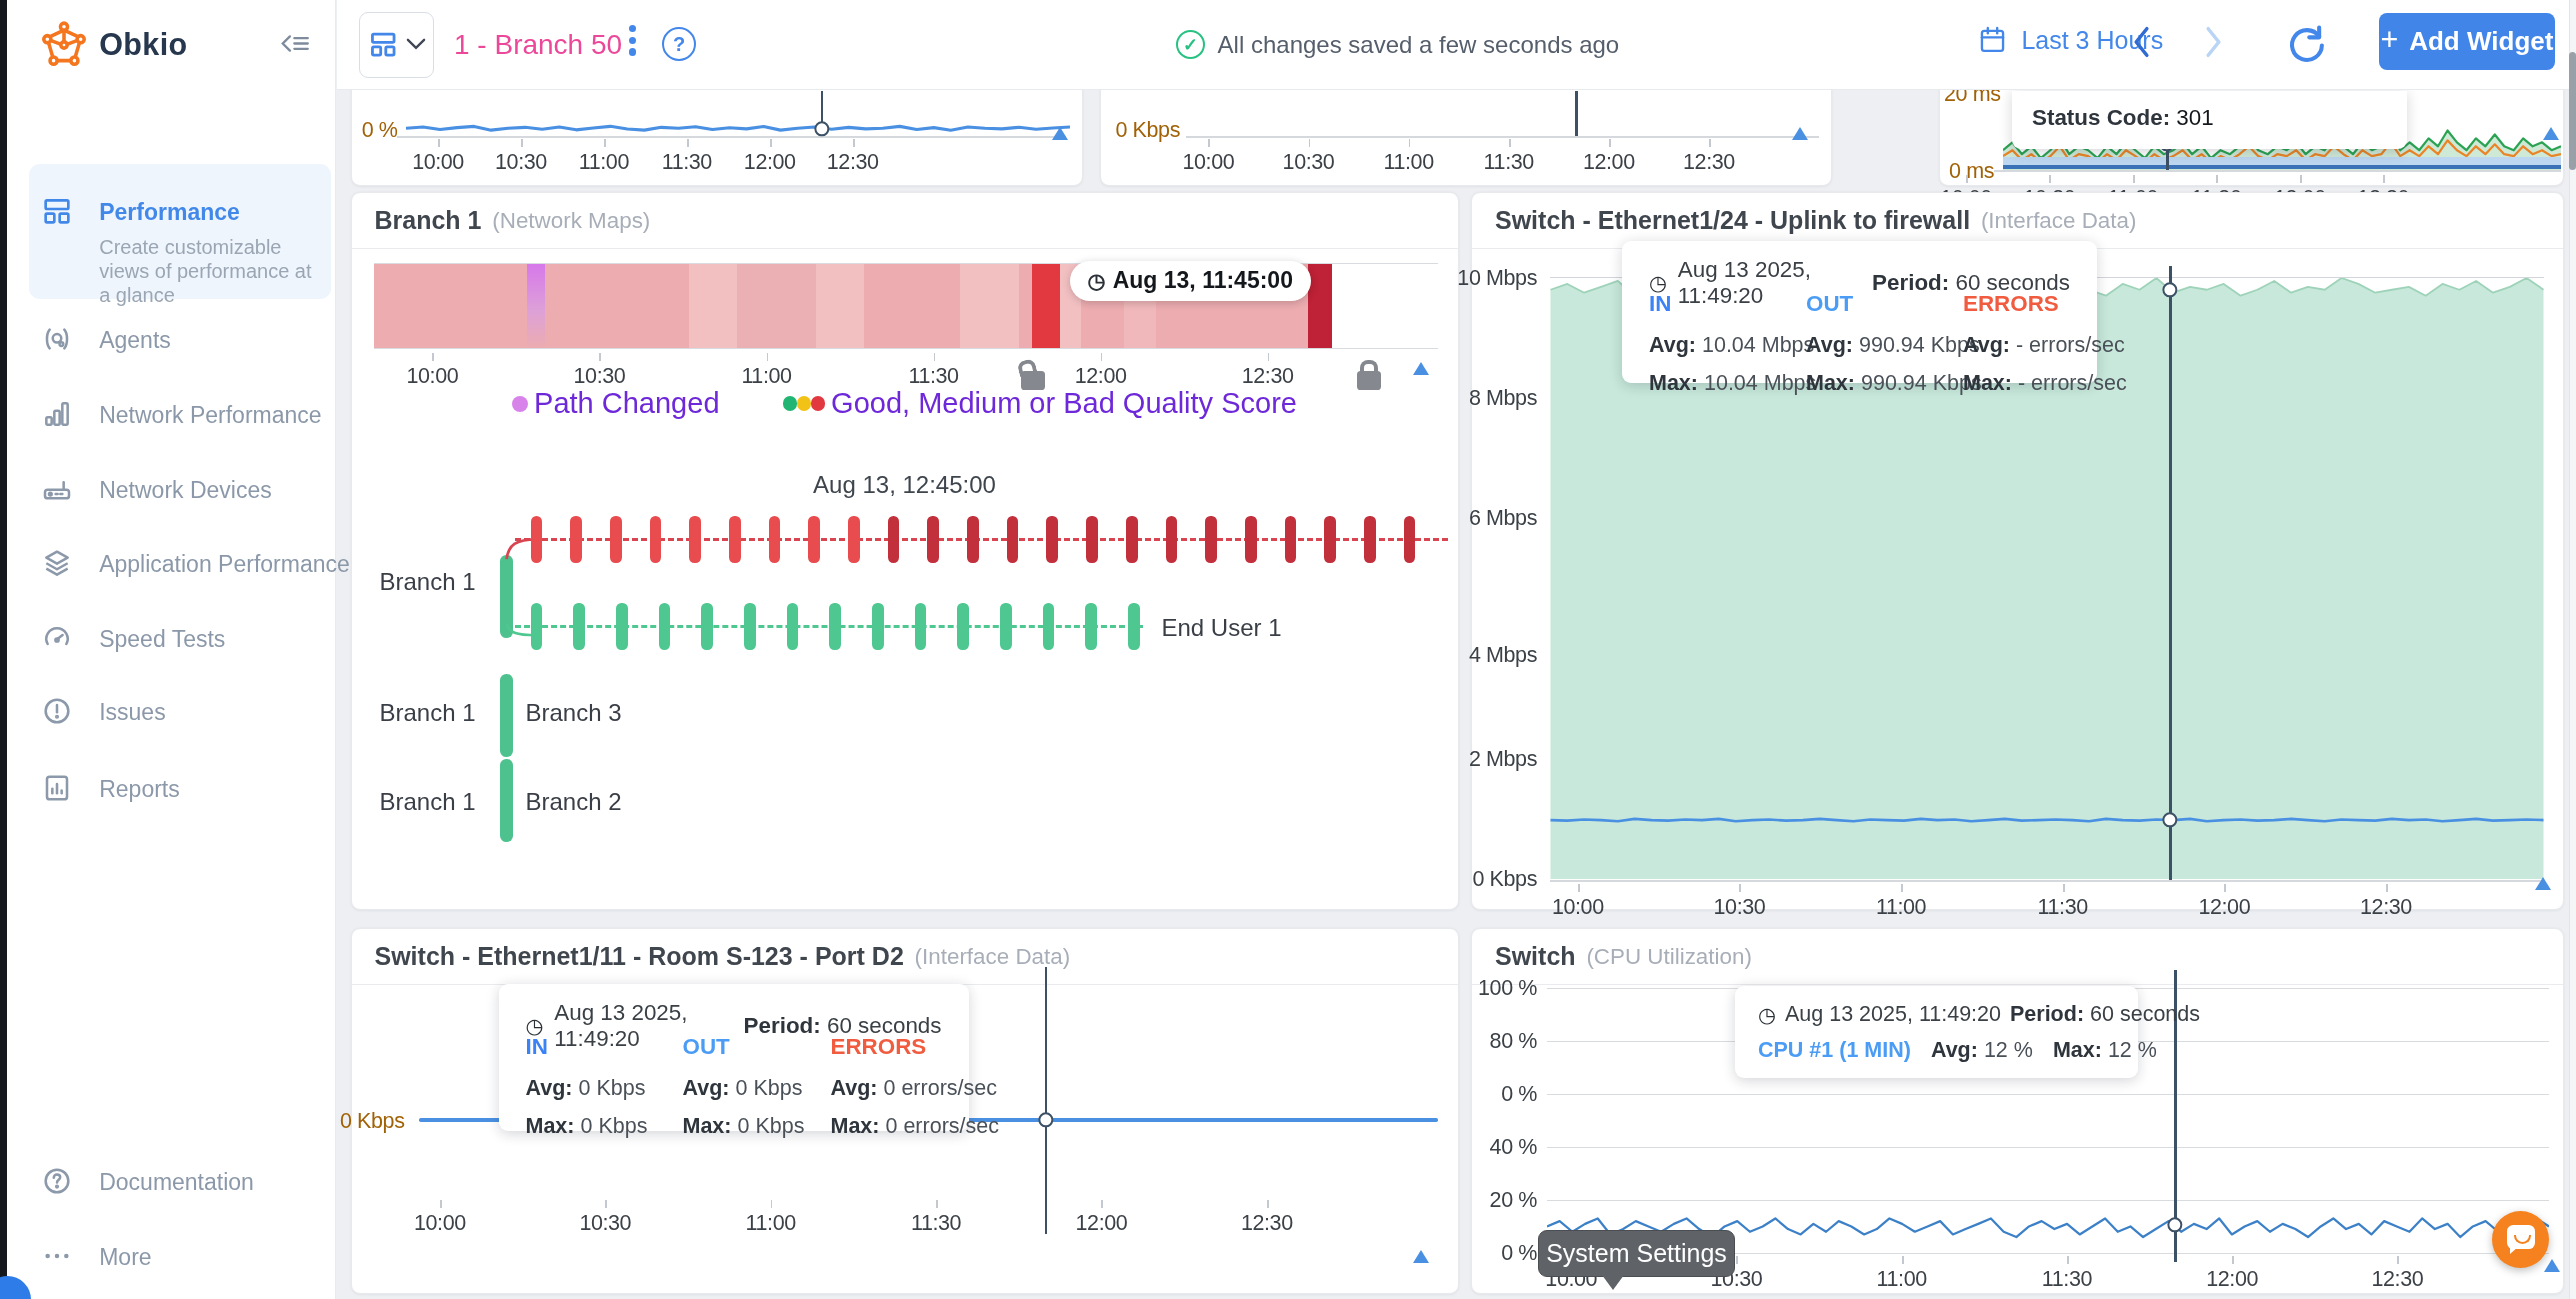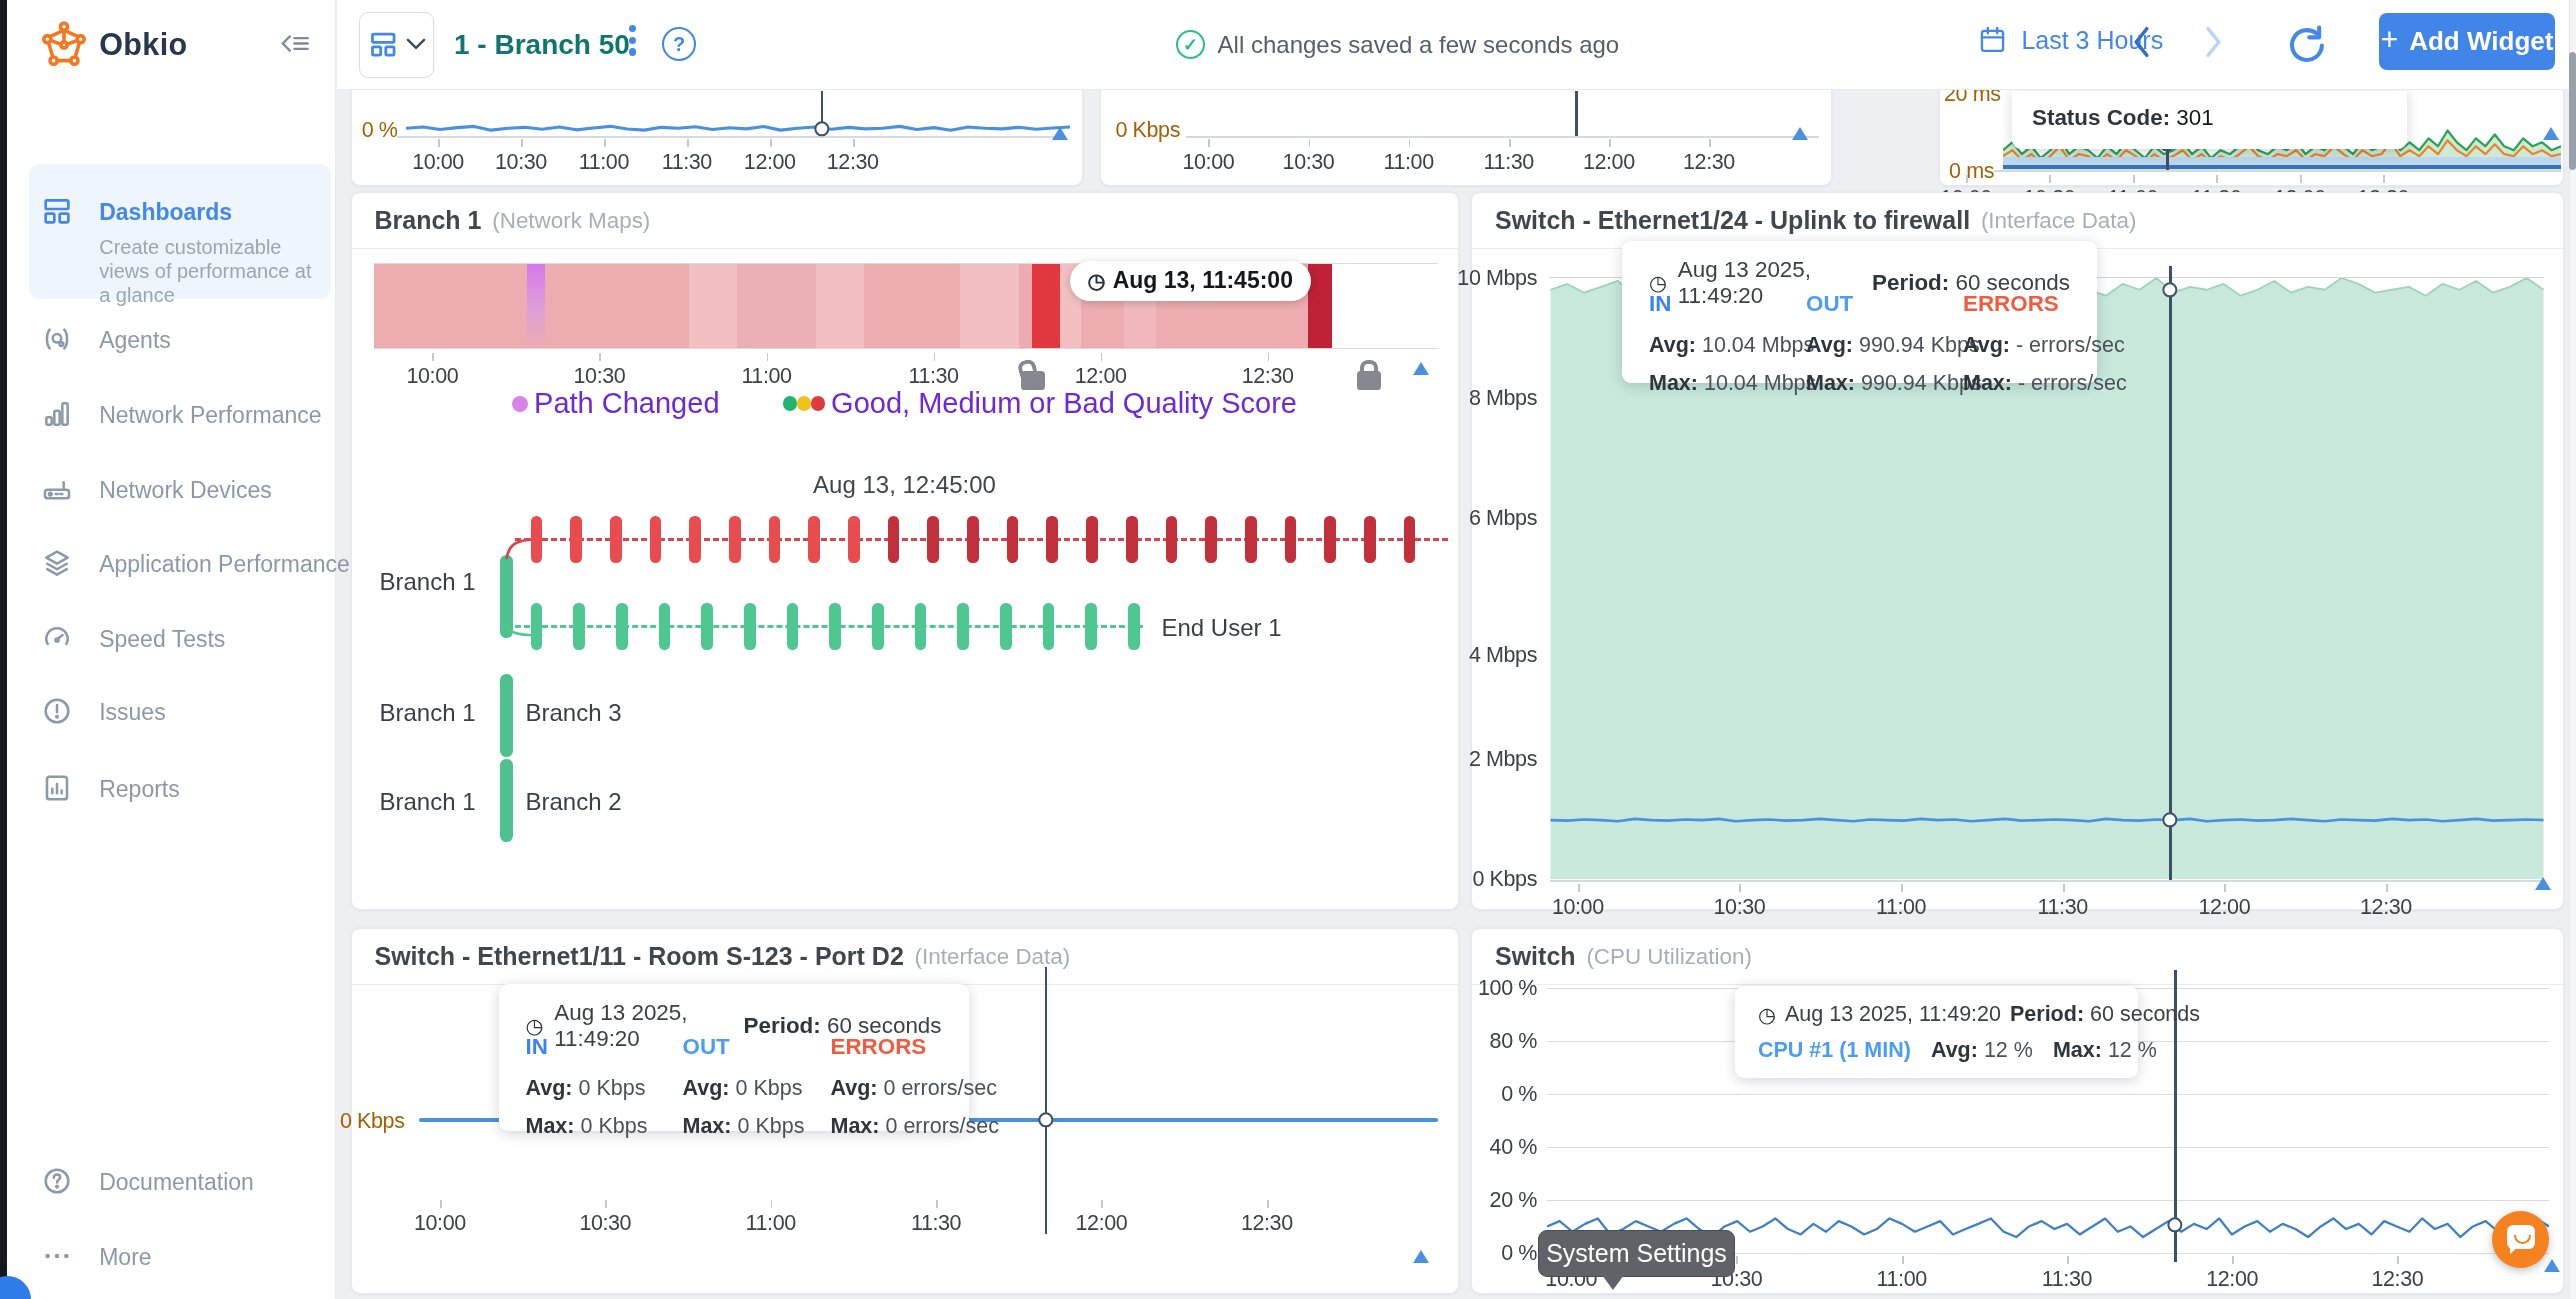--- a/index.html
+++ b/index.html
@@ -15,21 +15,21 @@
   .collapse-btn{position:absolute;right:25px;top:30.5px;cursor:pointer;}
   .nav-item{position:absolute;left:0;width:100%;height:50px;cursor:pointer;}
   .nav-item .icon{position:absolute;left:34px;top:7.2px;}
   .nav-item .lbl{position:absolute;left:92px;top:10.8px;font-size:23px;font-weight:500;color:#8b98a9;white-space:nowrap;}
   .nav-active-bg{position:absolute;left:21.5px;top:164px;width:302px;height:135px;background:#eff5fd;border-radius:10.8px;}
   .nav-item.active .lbl{color:#4288e9;font-weight:600;}
   .nav-desc{position:absolute;left:92px;top:235px;width:224px;font-size:20px;line-height:24px;color:#9aa6b3;}
   
   #header{position:absolute;left:337px;top:0;width:2232px;height:90px;background:#fff;border-bottom:0.9px solid #e7eaee;}
   .grid-btn{position:absolute;left:22.4px;top:11.7px;width:75px;height:66px;border:1.8px solid #d9dee6;border-radius:9px;display:flex;align-items:center;justify-content:center;gap:7.2px;cursor:pointer;background:#fff;}
-  .dash-title{position:absolute;left:117px;top:29px;font-size:28px;font-weight:700;color:#0f766e;white-space:nowrap;}
+  .dash-title{position:absolute;left:117px;top:29px;font-size:28px;font-weight:400;color:#ec4899;white-space:nowrap;}
   .dots-menu{position:absolute;left:292px;top:25px;width:9px;cursor:pointer;}
   .dots-menu i{display:block;width:7.2px;height:7.2px;border-radius:50%;background:#4387ea;margin:0 0 4.5px 0;}
   .help-btn{position:absolute;left:325px;top:27px;width:34px;height:34px;border:2.2px solid #4387ea;border-radius:50%;color:#4387ea;font-size:20px;font-weight:700;text-align:center;line-height:30.5px;cursor:pointer;}
   .saved-wrap{position:absolute;left:839px;top:30px;display:flex;align-items:center;gap:12.6px;}
   .check-circ{width:29px;height:29px;border:2.2px solid #27c281;border-radius:50%;color:#27c281;font-size:18px;font-weight:700;text-align:center;line-height:26px;}
   .saved-txt{font-size:24px;color:#555e6b;white-space:nowrap;}
   .range-wrap{position:absolute;left:1641px;top:25px;display:flex;align-items:center;gap:14.4px;cursor:pointer;}
   .range-txt{font-size:25px;font-weight:500;color:#4387ea;white-space:nowrap;}
   .nav-chev{position:absolute;top:23px;cursor:pointer;}
   .refresh-btn{position:absolute;left:1946px;top:21.5px;cursor:pointer;}
@@ -134,21 +134,21 @@
 
 
     <div class="nav-item active" style="top:188px">
       <span class="icon">
         <svg width="32" height="32" viewBox="0 0 24 24" fill="none" stroke="#4288e9" stroke-width="2" stroke-linejoin="round">
           <rect x="3.5" y="4" width="17" height="6.5" rx="1"></rect>
             <rect x="3.5" y="14" width="6.5" height="6.5" rx="1"></rect>
             <rect x="14" y="14" width="6.5" height="6.5" rx="1"></rect>
         </svg>
       </span>
-      <span class="lbl">Dashboards</span>
+      <span class="lbl">Performance</span>
     </div>
     <div class="nav-desc">Create customizable views of performance at a glance</div>
 
     <div class="nav-item" style="top:316px">
       <span class="icon">
         <svg width="32" height="32" viewBox="0 0 24 24" fill="none" stroke="#8c99aa" stroke-width="1.9" stroke-linecap="round">
           <path d="M6.5 5 C3.8 8 3.8 16 6.5 19"></path>
             <path d="M17.5 5 C20.2 8 20.2 16 17.5 19"></path>
             <circle cx="12" cy="11.5" r="3.2"></circle>
             <circle cx="15.3" cy="15.8" r="1.4"></circle>

